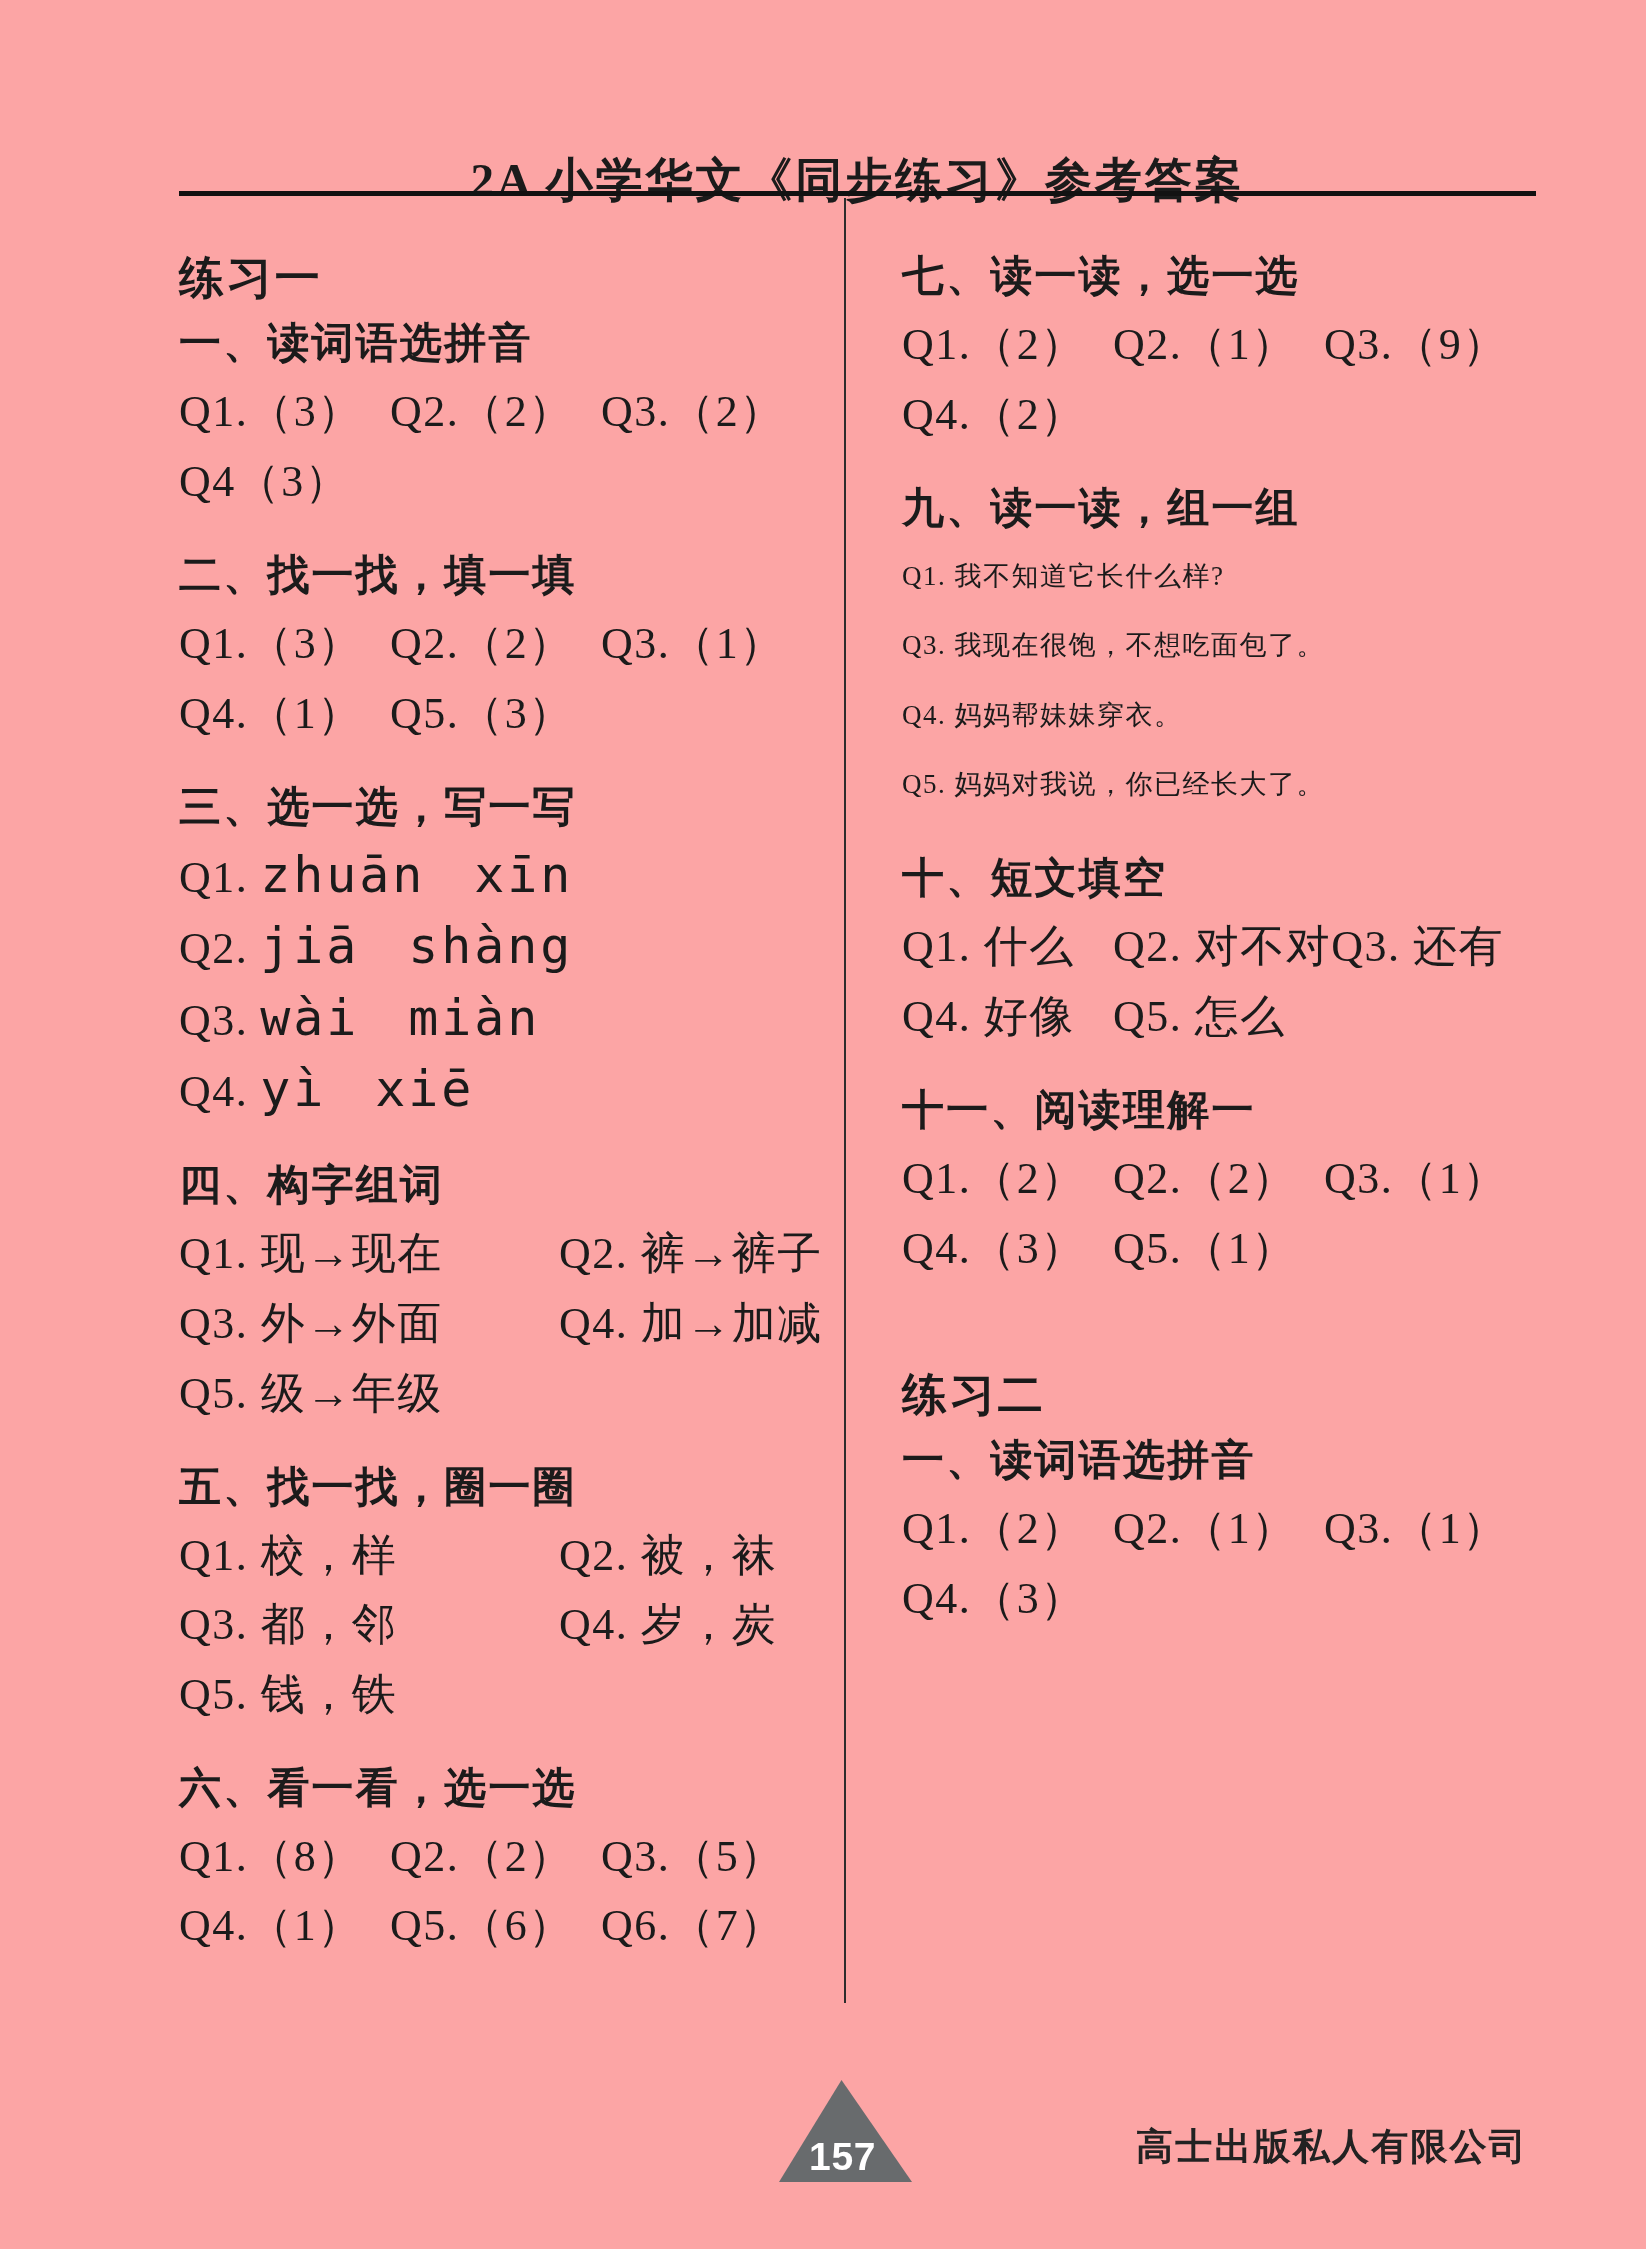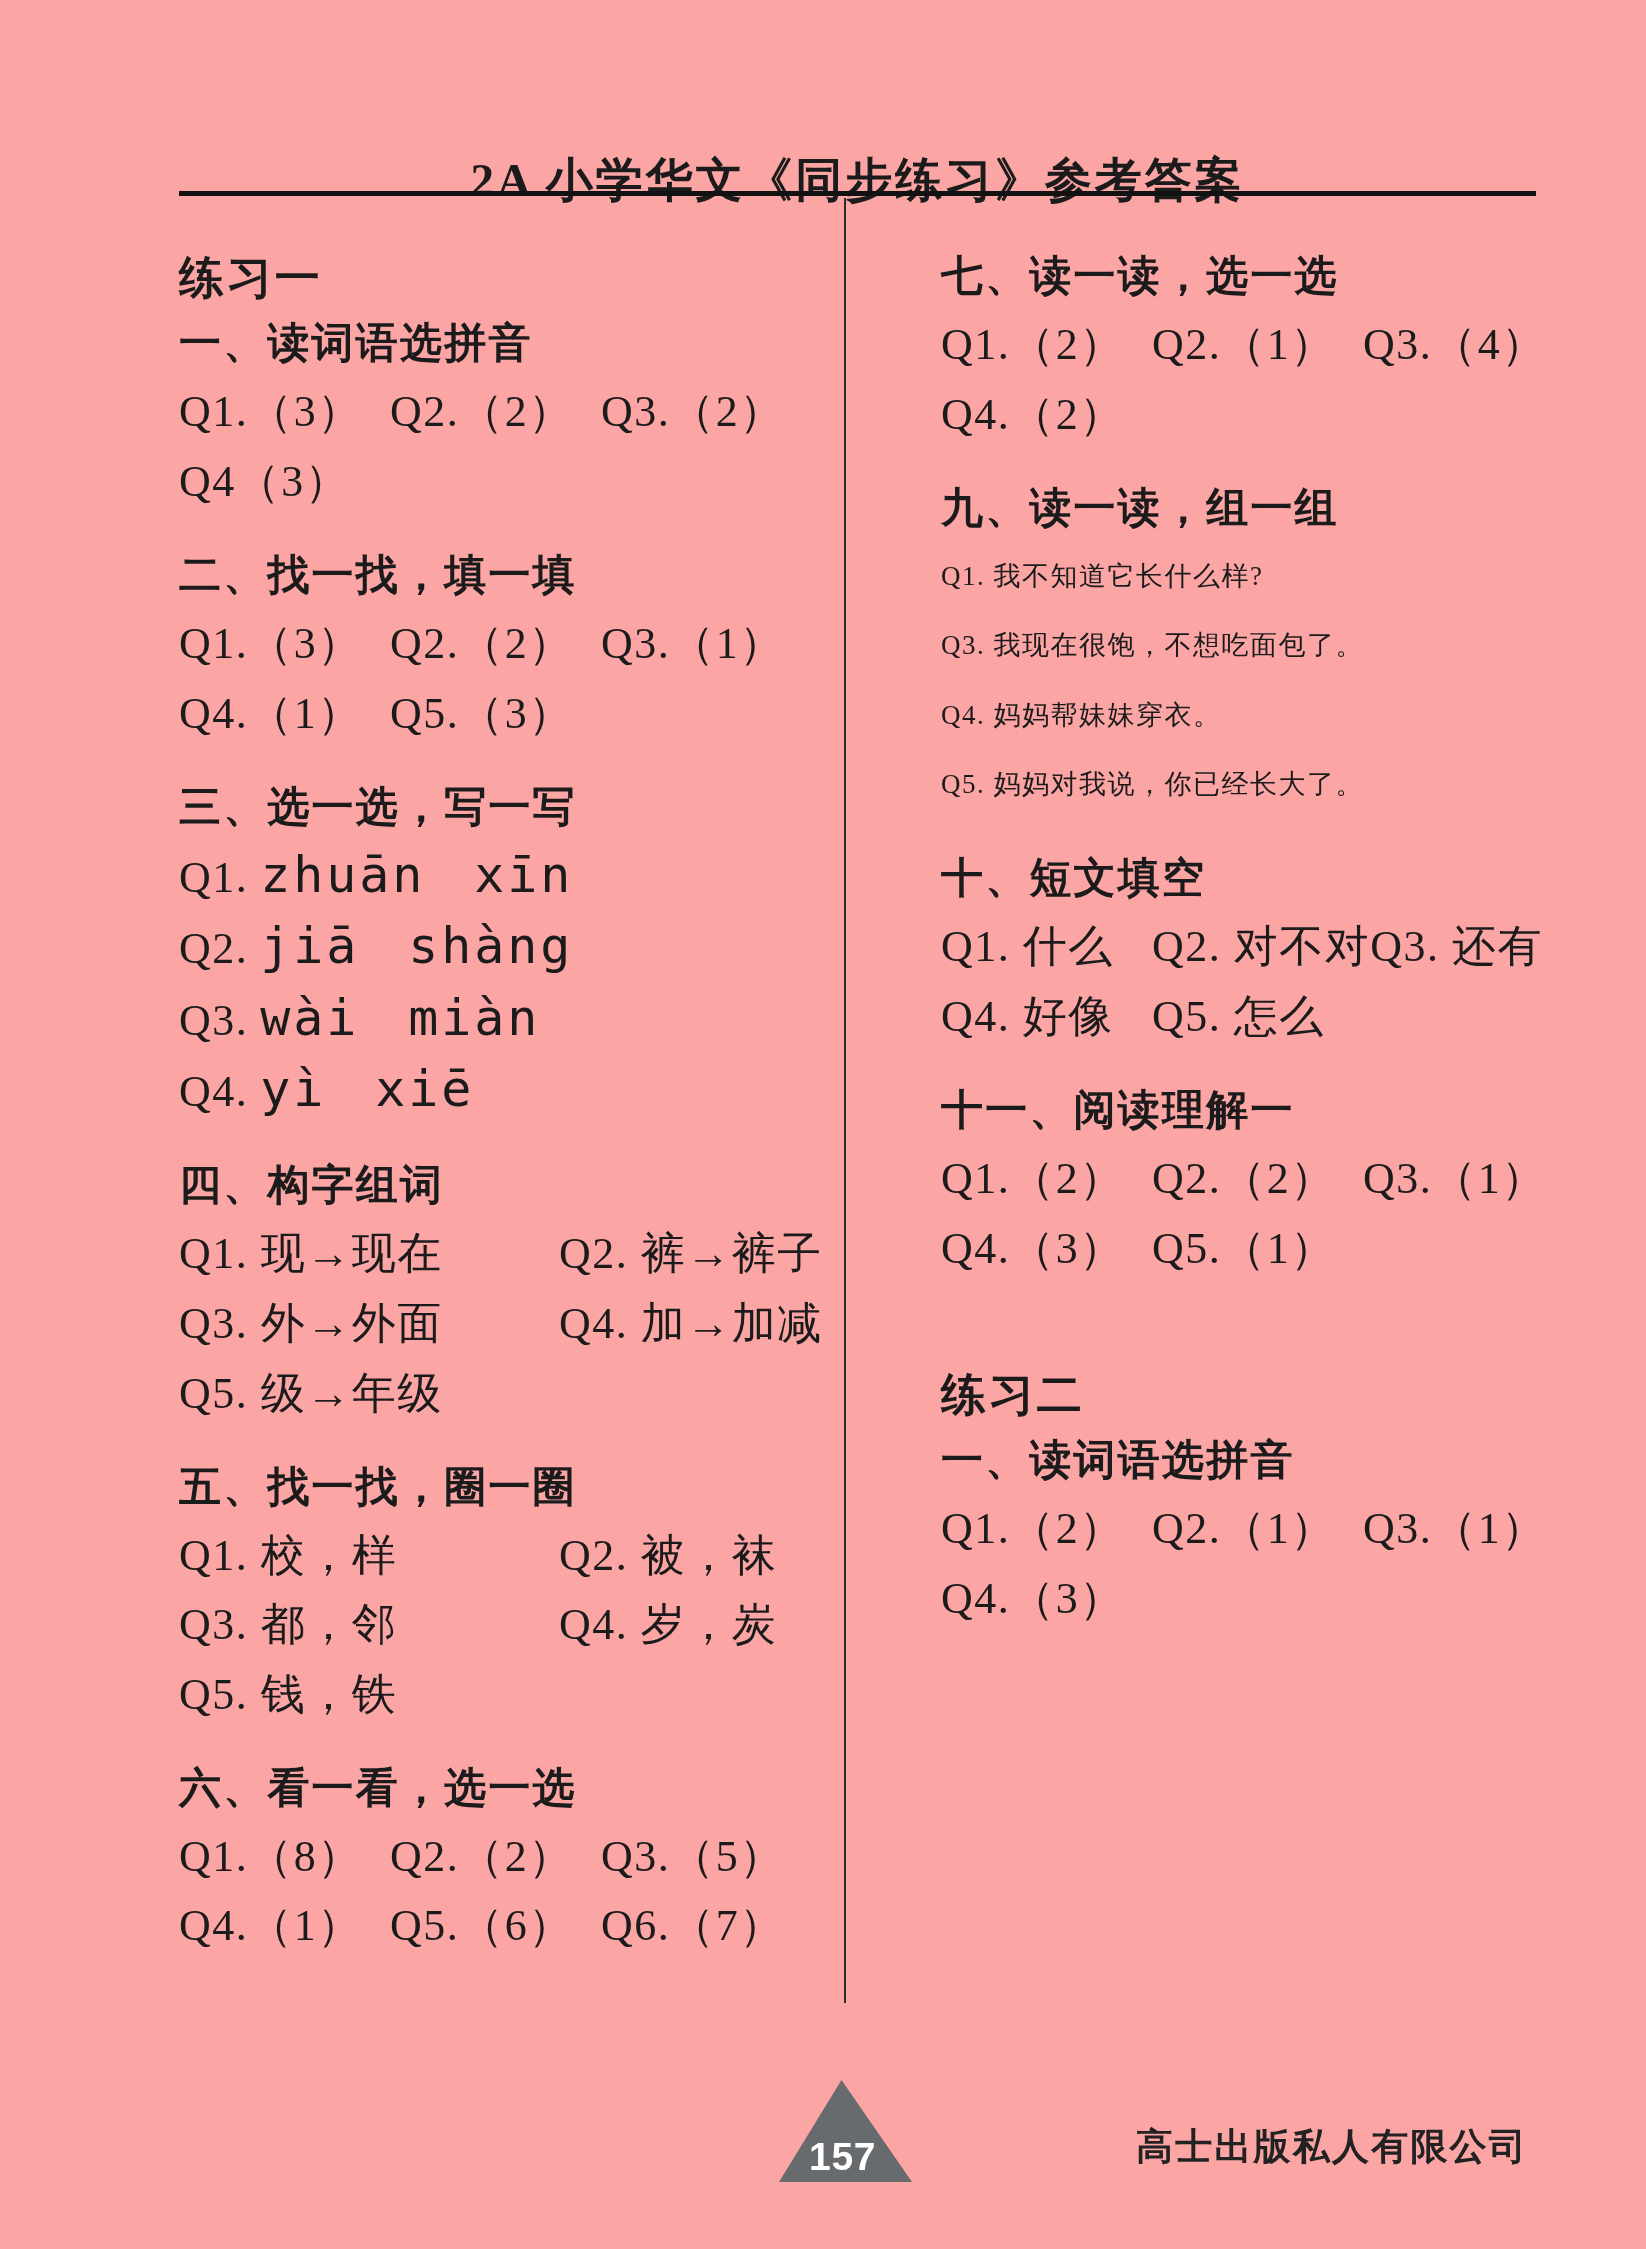--- a/index.html
+++ b/index.html
@@ -21,21 +21,21 @@
   .head-rule{
     position:absolute;left:179px;top:191px;width:1357px;height:5.1px;
     background:#121212;
   }
   .col-divider{
     position:absolute;left:844px;top:198px;width:2.2px;height:1805px;
     background:#2d2d2d;
   }
   .col{position:absolute;top:254px;width:650px;}
   .col-left{left:179px;}
-  .col-right{left:941px;}
+  .col-right{left:902px;}
   .ex-title{
     font:700 45px "Liberation Sans", sans-serif;
     line-height:47px;margin:0 0 20.4px 0;letter-spacing:2.9px;
   }
   .ex-title.ex2{margin-top:95px;}
   .sec{margin-top:44px;}
   .sec.first{margin-top:0;}
   .sec-h{
     font:700 42px "Liberation Sans", sans-serif;
     line-height:44px;margin:0 0 19px 0;letter-spacing:2.2px;
@@ -118,21 +118,21 @@
           <div class="row"><span class="cell">Q1.（8）</span><span class="cell">Q2.（2）</span><span class="cell">Q3.（5）</span></div>
           <div class="row"><span class="cell">Q4.（1）</span><span class="cell">Q5.（6）</span><span class="cell">Q6.（7）</span></div>
         </section>
       </div>
   </div>
 
   <div class="col col-right">
     <div>
         <section class="sec first">
           <h2 class="sec-h">七、读一读，选一选</h2>
-          <div class="row"><span class="cell">Q1.（2）</span><span class="cell">Q2.（1）</span><span class="cell">Q3.（4）</span></div>
+          <div class="row"><span class="cell">Q1.（2）</span><span class="cell">Q2.（1）</span><span class="cell">Q3.（9）</span></div>
           <div class="row"><span class="cell">Q4.（2）</span></div>
         </section>
         <section class="sec">
           <h2 class="sec-h">九、读一读，组一组</h2>
           <div class="row sentence"><span class="cell">Q1. 我不知道它长什么样?</span></div>
           <div class="row sentence"><span class="cell">Q3. 我现在很饱，不想吃面包了。</span></div>
           <div class="row sentence"><span class="cell">Q4. 妈妈帮妹妹穿衣。</span></div>
           <div class="row sentence"><span class="cell">Q5. 妈妈对我说，你已经长大了。</span></div>
         </section>
         <section class="sec">

